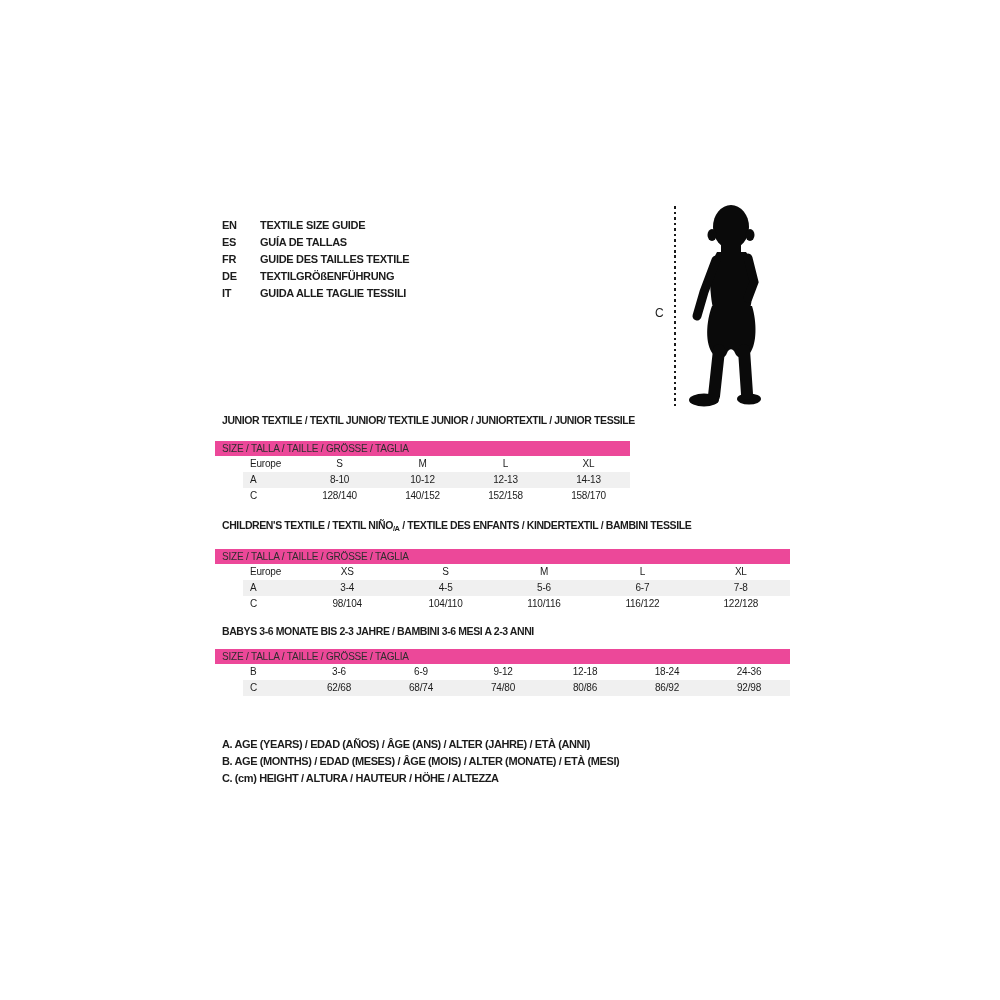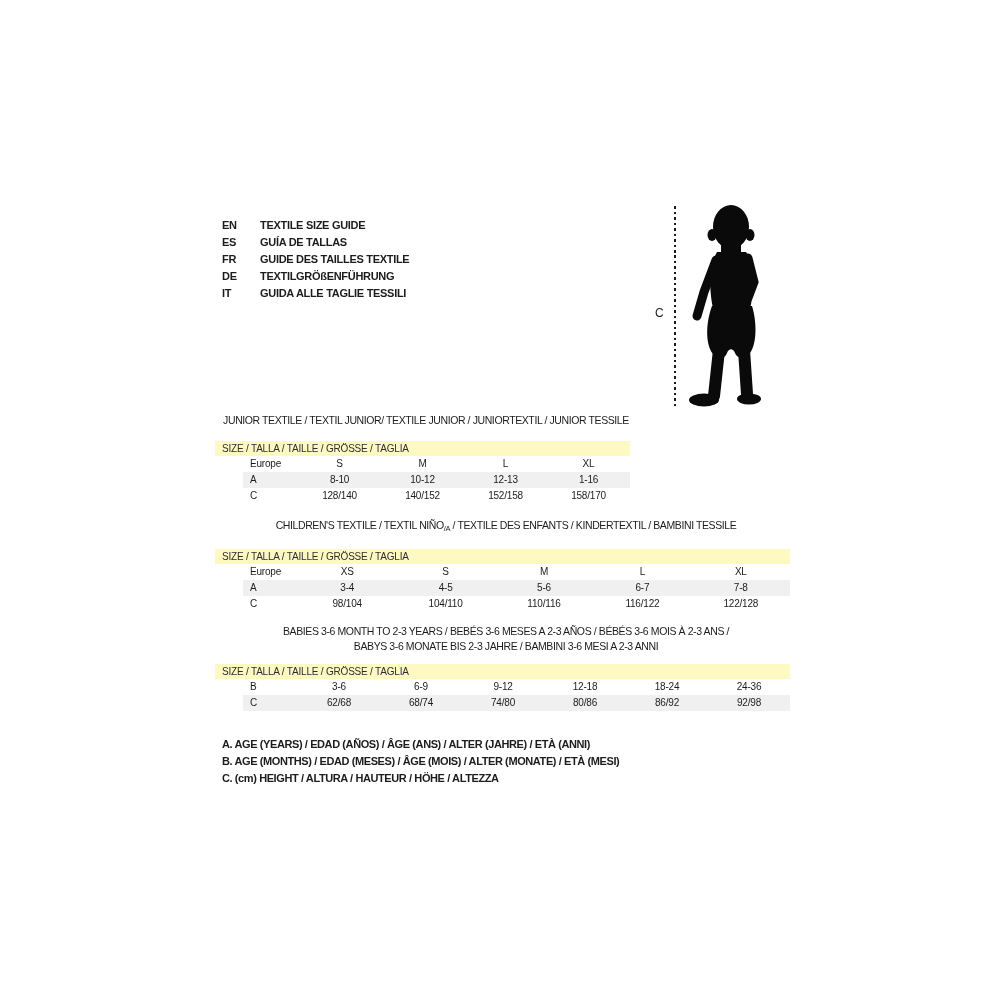--- a/index.html
+++ b/index.html
@@ -18,27 +18,27 @@
     background:repeating-linear-gradient(to bottom,#1a1a1a 0 2.5px,transparent 2.5px 5.5px);
   }
   .height-label { position:absolute; left:655px; top:306px; font-size:12px; line-height:14px; letter-spacing:-0.2px; }
   .silhouette { position:absolute; left:687px; top:200px; }
   
   .sec { position:absolute; left:215px; }
   .sec1 { top:414px; width:415px; }
   .sec2 { top:519px; width:575px; }
   .sec3 { top:624px; width:575px; }
   .sec-title {
-    font-size:10.5px; font-weight:normal; letter-spacing:-0.4px;
-    line-height:13px; padding-left:7px; white-space:nowrap; margin-bottom:14px;text-align:center;
+    font-size:10.5px; font-weight:bold; letter-spacing:-0.4px;
+    line-height:13px; padding-left:7px; white-space:nowrap; margin-bottom:14px;
   }
   .sec3 .sec-title { line-height:15px; margin-bottom:10px; }
   .sub-a { font-size:7.5px; vertical-align:-2px; }
   .size-bar {
-    height:15px; line-height:15px; background:#fef9c3; color:#2e2e2e;
+    height:15px; line-height:15px; background:#ec4899; color:#2e2e2e;
     font-size:10px; letter-spacing:-0.2px; padding-left:7px; box-sizing:border-box;
   }
   .row { display:grid; height:16px; line-height:16px; font-size:10px; letter-spacing:-0.2px;margin-left:28px; }
   .t1 .row { grid-template-columns:55px repeat(4,1fr); }
   .t2 .row { grid-template-columns:55px repeat(5,1fr); }
   .t3 .row { grid-template-columns:55px repeat(6,1fr); }
   .row.stripe { background:#f0f0f0; }
   .row .lbl { text-align:left; padding-left:7px; }
   .row .val { text-align:center; }
   
@@ -106,21 +106,21 @@
         <span class="val">S</span>
         <span class="val">M</span>
         <span class="val">L</span>
         <span class="val">XL</span>
       </div>
       <div class="row stripe">
         <span class="lbl">A</span>
         <span class="val">8-10</span>
         <span class="val">10-12</span>
         <span class="val">12-13</span>
-        <span class="val">1-16</span>
+        <span class="val">14-13</span>
       </div>
       <div class="row">
         <span class="lbl">C</span>
         <span class="val">128/140</span>
         <span class="val">140/152</span>
         <span class="val">152/158</span>
         <span class="val">158/170</span>
       </div>
     </div>
   </div>
@@ -153,21 +153,20 @@
         <span class="val">104/110</span>
         <span class="val">110/116</span>
         <span class="val">116/122</span>
         <span class="val">122/128</span>
       </div>
     </div>
   </div>
 
   <div class="sec sec3">
     <div class="sec-title">
-      <div>BABIES 3-6 MONTH TO 2-3 YEARS / BEBÉS 3-6 MESES A 2-3 AÑOS / BÉBÉS 3-6 MOIS À 2-3 ANS /</div>
       <div>BABYS 3-6 MONATE BIS 2-3 JAHRE / BAMBINI 3-6 MESI A 2-3 ANNI</div>
     </div>
     <div class="tbl t3">
       <div class="size-bar">SIZE / TALLA / TAILLE / GRÖSSE / TAGLIA</div>
       <div class="row">
         <span class="lbl">B</span>
         <span class="val">3-6</span>
         <span class="val">6-9</span>
         <span class="val">9-12</span>
         <span class="val">12-18</span>

